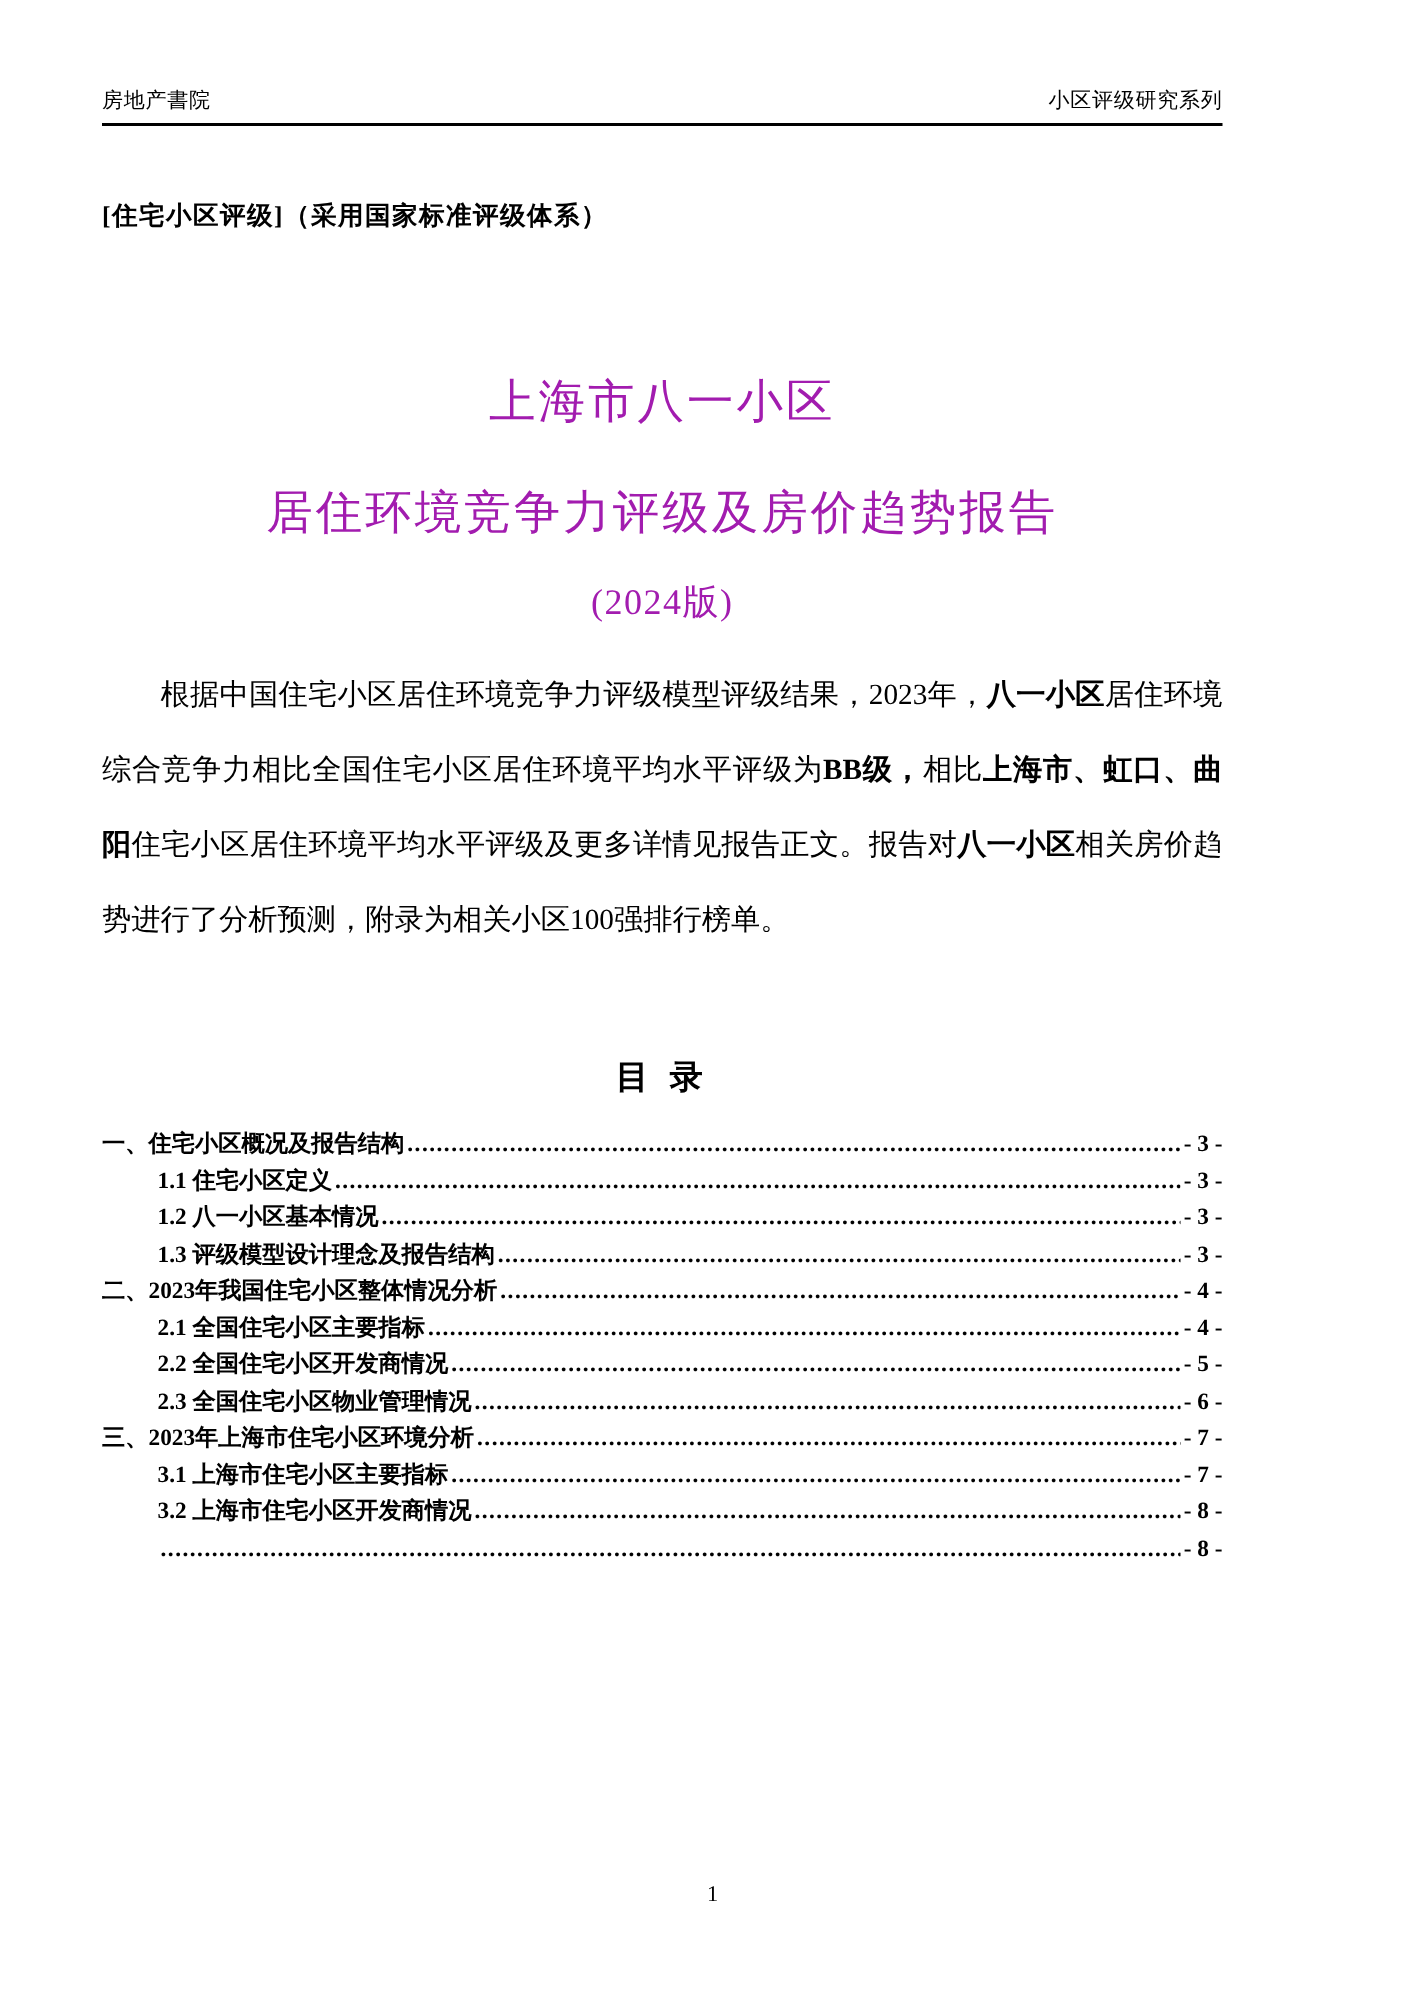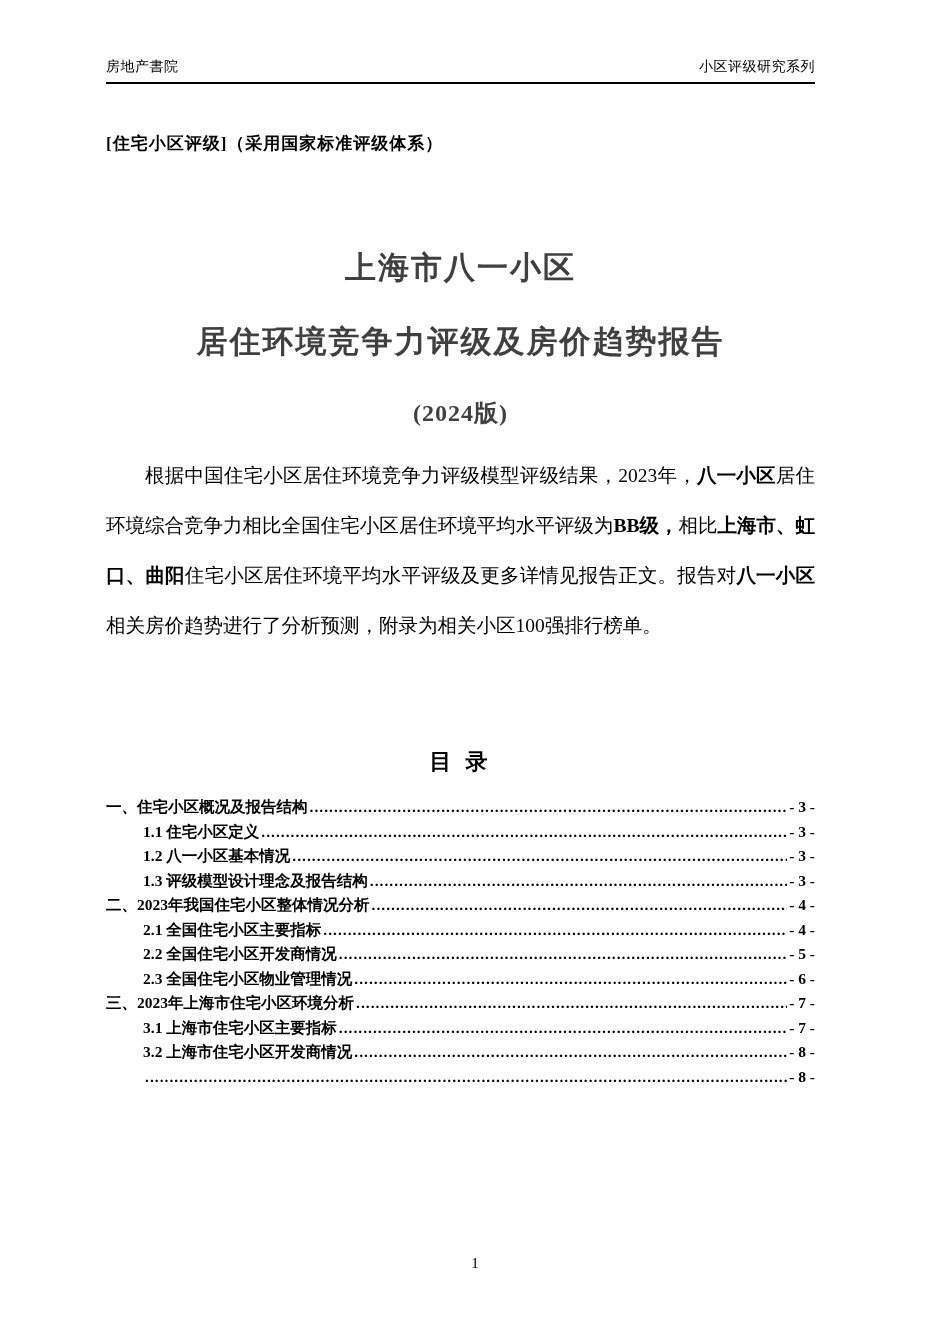--- a/index.html
+++ b/index.html
@@ -11,21 +11,21 @@
     width: 950px;
     height: 1344px;
     position: relative;
     font-family: "Liberation Serif", serif;
     color: #000000;
   }
   .page {
     box-sizing: border-box;
     width: 950px;
     height: 1344px;
-    padding: 58px 135px 0 106px;
+    padding: 58px 135px 0 68px;
     position: relative;
   }
   
   .doc-header {
     display: flex;
     justify-content: space-between;
     align-items: baseline;
     font-size: 14px;
     letter-spacing: 0.5px;
   }
@@ -37,34 +37,34 @@
   .tag-line {
     margin-top: 48px;
     font-size: 17px;
     font-weight: bold;
     letter-spacing: 1px;
   }
   
   .title-block {
     margin-top: 92px;
     text-align: center;
-    color: #404040;
-    font-weight: bold;
+    color: #a21caf;
+    font-weight: normal;
   }
   .title-line1 {
     font-size: 31px;
     letter-spacing: 2px;
   }
   .title-line2 {
     margin-top: 32px;
     font-size: 31px;
     letter-spacing: 2px;
   }
   .title-line3 {
-    margin-top: 34px;
+    margin-top: 22px;
     font-size: 24px;
     letter-spacing: 1px;
   }
   
   .summary-heading {
     margin-top: 92px;
     text-align: center;
     font-size: 25px;
     font-weight: bold;
     font-family: "Liberation Sans", sans-serif;
@@ -75,21 +75,21 @@
     font-size: 19.5px;
     line-height: 50px;
     text-align: justify;
     text-indent: 2em;
   }
   .summary-paragraph .seg-bold {
     font-weight: bold;
   }
   
   .toc-heading {
-    margin-top: 96px;
+    margin-top: 64px;
     text-align: center;
     font-size: 22px;
     font-weight: bold;
     font-family: "Liberation Sans", sans-serif;
     letter-spacing: 4px;
   }
   .toc-list {
     margin-top: 18px;
     font-size: 15.5px;
     font-weight: bold;

